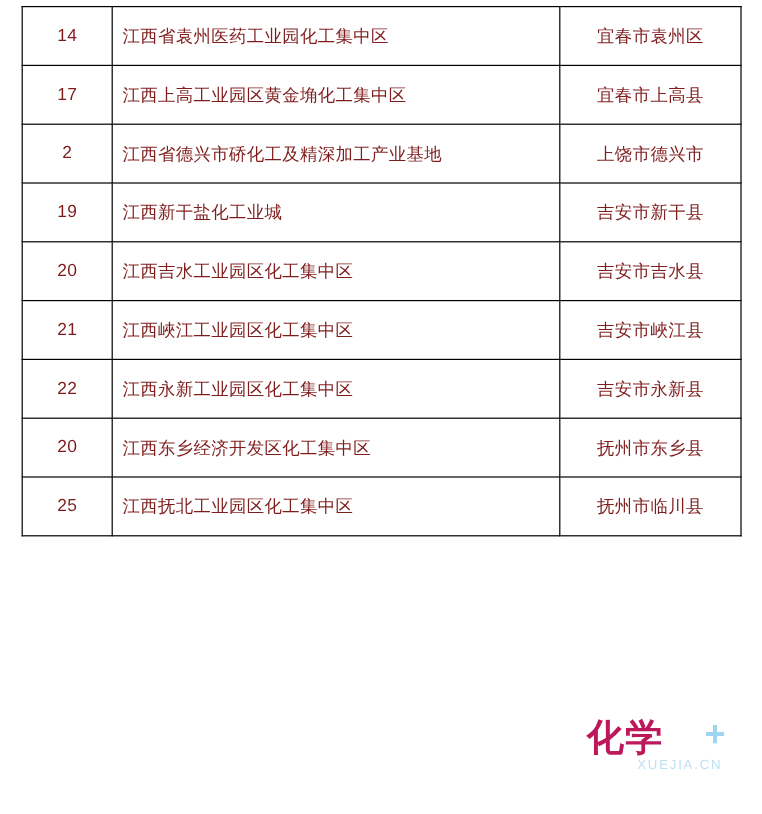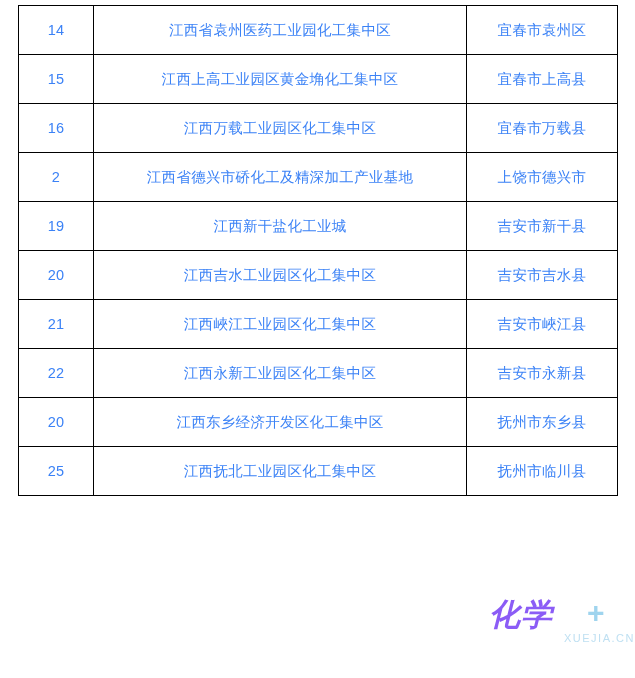--- a/index.html
+++ b/index.html
@@ -28,31 +28,31 @@
     border-collapse: collapse;
     table-layout: fixed;
   }
   table.park-table col.c-index { width: 75px; }
   table.park-table col.c-name  { width: 373px; }
   table.park-table col.c-loc   { width: 151px; }
   table.park-table td {
     border: 1px solid #000000;
     height: 48px;
     font-size: 14.5px;
-    color: #3b82f6;
+    color: #7f1d1d;
     padding: 0 8px;
     vertical-align: middle;
   }
   td.idx {
     text-align: center;
     font-size: 14px;
     letter-spacing: 0.2px;
   }
   td.nm {
-    text-align: center;
+    text-align: left;
     letter-spacing: 0.3px;
   }
   td.loc {
     text-align: center;
     letter-spacing: 0.3px;
   }
   
   .watermark {
     position: absolute;
     right: 10px;
@@ -60,70 +60,63 @@
     width: 136px;
     height: 54px;
     pointer-events: none;
     user-select: none;
   }
   .wm-text {
     position: absolute;
     left: 0;
     top: 0;
     font-size: 31px;
-    color: #8b5cf6;
+    color: #be185d;
     font-weight: bold;
     letter-spacing: 1px;
     line-height: 34px;
-    font-style: italic;
   }
   .wm-plus {
     position: absolute;
     left: 98px;
     top: -2px;
     font-size: 30px;
     color: #9fd4ee;
     font-weight: bold;
   }
   .wm-sub {
     position: absolute;
     left: 42px;
     top: 34px;
     font-size: 11px;
     color: #bfe0f2;
     letter-spacing: 1.5px;
-    margin-left: 33px;
   }
 </style>
 </head>
 <body>
 
 <div class="page">
 
   <table class="park-table">
     <colgroup>
       <col class="c-index">
       <col class="c-name">
       <col class="c-loc">
     </colgroup>
     <tbody>
       <tr>
         <td class="idx">14</td>
         <td class="nm">江西省袁州医药工业园化工集中区</td>
         <td class="loc">宜春市袁州区</td>
       </tr>
       <tr>
-        <td class="idx">15</td>
+        <td class="idx">17</td>
         <td class="nm">江西上高工业园区黄金埆化工集中区</td>
         <td class="loc">宜春市上高县</td>
-      </tr>
-      <tr>
-        <td class="idx">16</td>
-        <td class="nm">江西万载工业园区化工集中区</td>
-        <td class="loc">宜春市万载县</td>
       </tr>
       <tr>
         <td class="idx">2</td>
         <td class="nm">江西省德兴市硚化工及精深加工产业基地</td>
         <td class="loc">上饶市德兴市</td>
       </tr>
       <tr>
         <td class="idx">19</td>
         <td class="nm">江西新干盐化工业城</td>
         <td class="loc">吉安市新干县</td>

